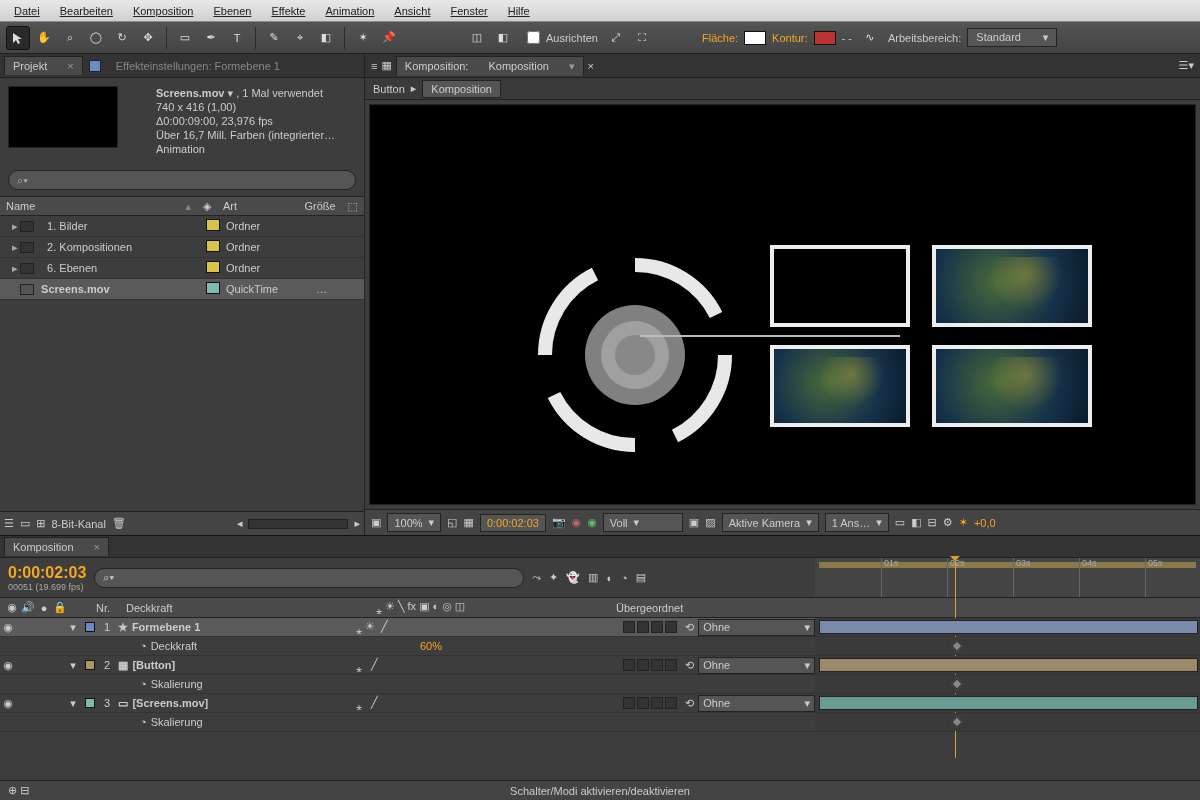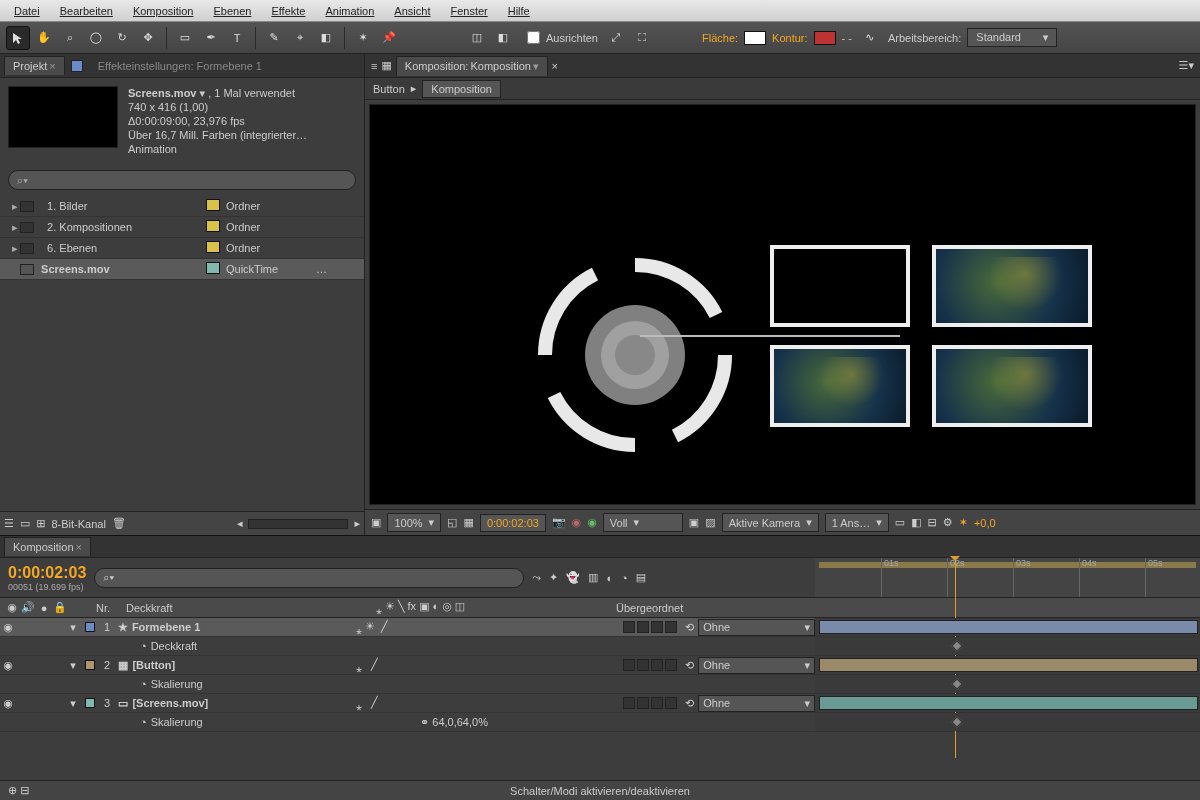--- a/index.html
+++ b/index.html
@@ -18,26 +18,26 @@
 .color-chip { width: 22px; height: 14px; border: 1px solid #111; }
 .worksel { background: #555; border: 1px solid #222; padding: 2px 8px; min-width: 90px; display: flex; justify-content: space-between; }
 
 
 .main { display: flex; height: calc(100% - 22px - 32px - 265px); }
 .projcol { width: 365px; background: #3d3d3d; border-right: 1px solid #222; display: flex; flex-direction: column; }
 .compcol { flex: 1; background: #3d3d3d; display: flex; flex-direction: column; }
 
 
 .tabs { height: 24px; background: #333; border-bottom: 1px solid #222; display: flex; align-items: center; gap: 6px; padding: 0 4px; }
-.tab { background: #4a4a4a; padding: 3px 8px; border: 1px solid #222; border-bottom: none; display: flex; gap: 2px; }
+.tab { background: #4a4a4a; padding: 3px 8px; border: 1px solid #222; border-bottom: none; display: flex; gap: 20px; }
 .tab .cls { color: #999; }
 .tab.inactive { color: #888; background: transparent; border-color: transparent; }
 .proj-info { display: flex; padding: 8px; gap: 10px; }
 .proj-thumb { width: 110px; height: 62px; background: #000; border: 1px solid #222; }
-.proj-meta { font-size: 10.5px; line-height: 14px; color: #ccc; }
+.proj-meta { font-size: 10.5px; line-height: 14px; color: #ccc; margin-left: 28px; }
 .proj-meta .title { font-weight: bold; }
 .psearch { margin: 6px 8px; height: 20px; background: #555; border: 1px solid #222; border-radius: 10px; display: flex; align-items: center; padding: 0 8px; color: #aaa; }
 .phead { height: 20px; background: #4a4a4a; border-top: 1px solid #222; border-bottom: 1px solid #222; display: flex; align-items: center; }
 .phead span, .prow span { padding: 0 6px; }
 .col-name { width: 200px; display: flex; align-items: center; gap: 2px; }
 .col-tag { width: 20px; }
 .col-type { width: 90px; }
 .col-size { flex: 1; }
 .plist { flex: 1; overflow: auto; }
 .prow { height: 21px; display: flex; align-items: center; border-bottom: 1px solid #333; }
@@ -183,20 +183,28 @@
       <div class="proj-thumb"></div>
       <div class="proj-meta">
         <div><span class="title">Screens.mov</span> ▾ <span>, 1 Mal verwendet</span></div>
         <div>740 x 416 (1,00)</div>
         <div>Δ0:00:09:00, 23,976 fps</div>
         <div>Über 16,7 Mill. Farben (integrierter…</div>
         <div>Animation</div>
       </div>
     </div>
     <div class="psearch">⌕▾</div>
+    <div class="phead">
+      <span class="col-name">Name</span>
+      <span style="color:#888">▴</span>
+      <span class="col-tag">◈</span>
+      <span class="col-type">Art</span>
+      <span class="col-size">Größe</span>
+      <span style="margin-left:auto;padding-right:6px">⬚</span>
+    </div>
     <div class="plist">
       <div class="prow">
         <span class="col-name"><span class="twist">▸</span><span class="ficon folder"></span>&nbsp;<span>1. Bilder</span></span>
         <span class="col-tag"><span class="tagc"></span></span>
         <span class="col-type">Ordner</span>
       </div>
       <div class="prow">
         <span class="col-name"><span class="twist">▸</span><span class="ficon folder"></span>&nbsp;<span>2. Kompositionen</span></span>
         <span class="col-tag"><span class="tagc"></span></span>
         <span class="col-type">Ordner</span>
@@ -397,20 +405,21 @@
       <div class="lright">
           <div class="bar blue" style="left:4px;right:2px"></div>
         </div>
     </div>
     <div class="lrow">
       <div class="lleft" style="position:relative">
         <span class="lprop">
             <span>◔</span>
             <span>Deckkraft</span>
           </span>
+        <span class="pval">60%</span>
       </div>
       <div class="lright">
           <div class="kf" style="left:138px"></div>
         </div>
     </div>
 
     <div class="lrow">
       <div class="lleft">
         <span class="eye">◉</span>
         <span class="eye"></span>
@@ -495,21 +504,20 @@
       <div class="lright">
           <div class="bar teal" style="left:4px;right:2px"></div>
         </div>
     </div>
     <div class="lrow">
       <div class="lleft" style="position:relative">
         <span class="lprop">
             <span>◔</span>
             <span>Skalierung</span>
           </span>
-        <span class="pval"><span>⚭</span> <span>64,0,64,0%</span></span>
       </div>
       <div class="lright">
           <div class="kf" style="left:138px"></div>
         </div>
     </div>
   </div>
   <div class="tlfoot">
     <span style="position:absolute;left:8px">⊕ ⊟</span>
     <span>Schalter/Modi aktivieren/deaktivieren</span>
   </div>

